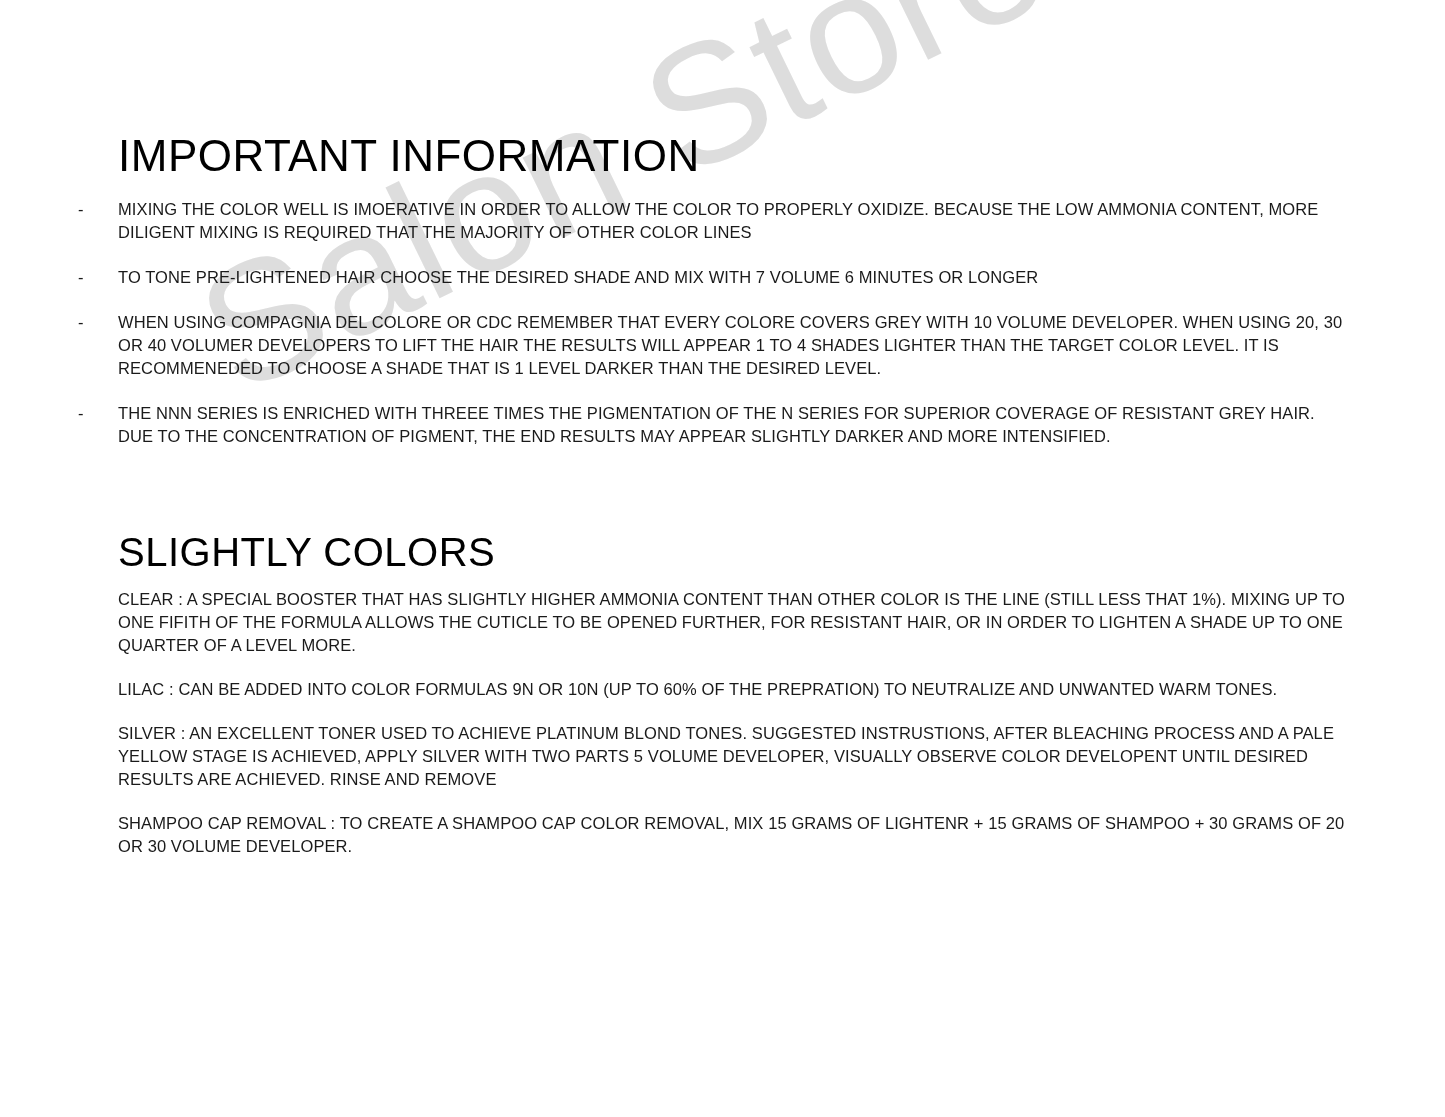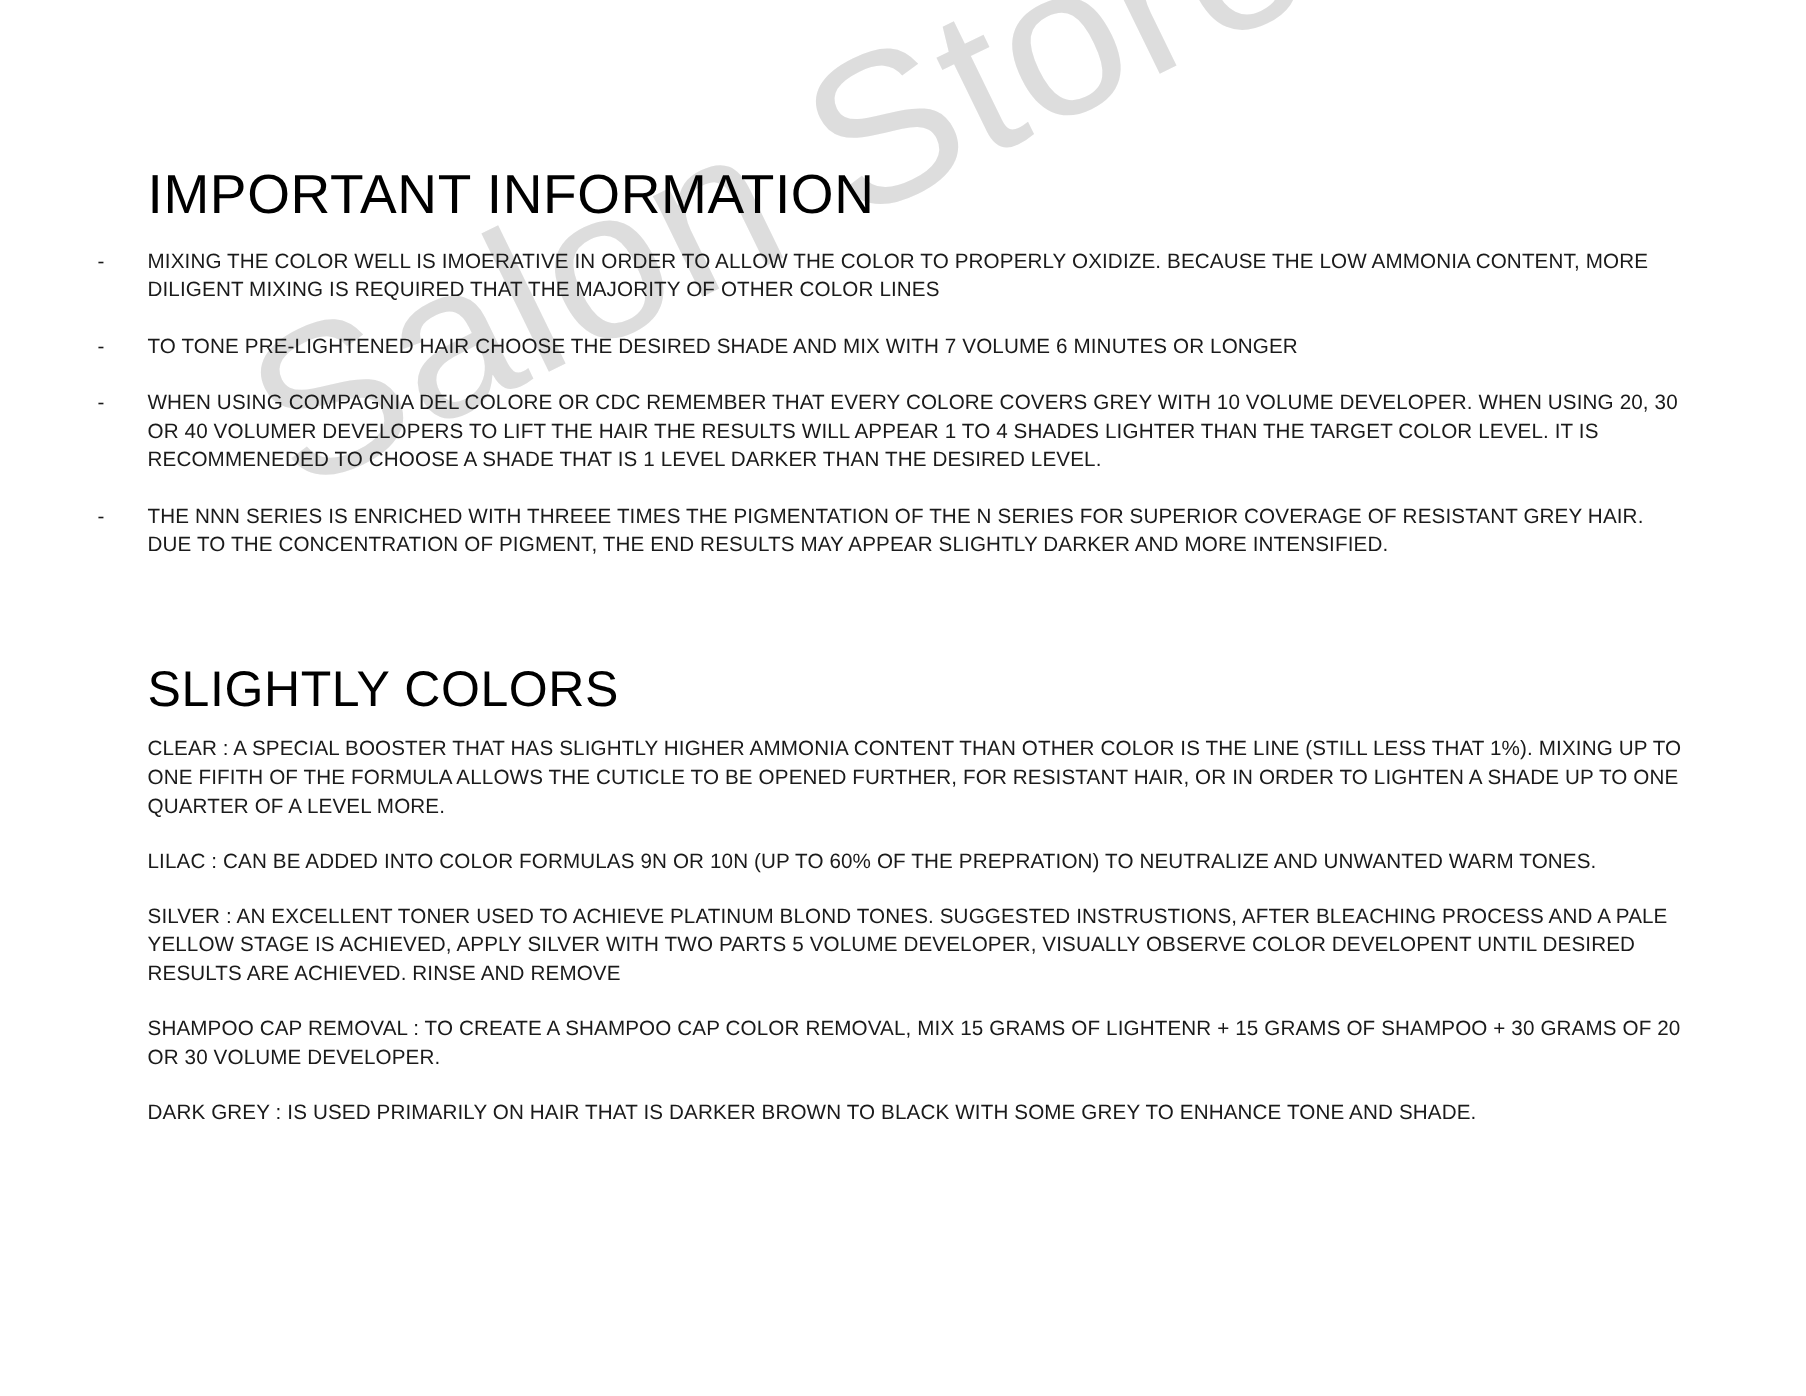--- a/index.html
+++ b/index.html
@@ -145,17 +145,16 @@
       </li>
     </ul>
 
     <h1 class="section-title" id="specialty-title">SLIGHTLY COLORS</h1>
 
     <ul class="spec-list">
       <li class="spec-item">CLEAR : A SPECIAL BOOSTER THAT HAS SLIGHTLY HIGHER AMMONIA CONTENT THAN OTHER COLOR IS THE LINE (STILL LESS THAT 1%). MIXING UP TO ONE FIFITH OF THE FORMULA ALLOWS THE CUTICLE TO BE OPENED FURTHER, FOR RESISTANT HAIR, OR IN ORDER TO LIGHTEN A SHADE UP TO ONE QUARTER OF A LEVEL MORE.</li>
       <li class="spec-item">LILAC : CAN BE ADDED INTO COLOR FORMULAS 9N OR 10N (UP TO 60% OF THE PREPRATION) TO NEUTRALIZE AND UNWANTED WARM TONES.</li>
       <li class="spec-item">SILVER : AN EXCELLENT TONER USED TO ACHIEVE PLATINUM BLOND TONES. SUGGESTED INSTRUSTIONS, AFTER BLEACHING PROCESS  AND A PALE YELLOW STAGE IS ACHIEVED, APPLY SILVER WITH TWO PARTS 5 VOLUME DEVELOPER, VISUALLY OBSERVE COLOR DEVELOPENT UNTIL DESIRED RESULTS ARE ACHIEVED. RINSE AND REMOVE</li>
       <li class="spec-item">SHAMPOO CAP REMOVAL : TO CREATE A SHAMPOO CAP COLOR REMOVAL, MIX 15 GRAMS OF LIGHTENR + 15 GRAMS OF SHAMPOO + 30 GRAMS OF 20 OR 30 VOLUME DEVELOPER.</li>
-      <li class="spec-item">DARK GREY : IS USED PRIMARILY ON HAIR THAT IS DARKER BROWN TO BLACK WITH SOME GREY TO ENHANCE TONE AND SHADE.</li>
     </ul>
 
   </div>
 </div>
 
 </body></html>

